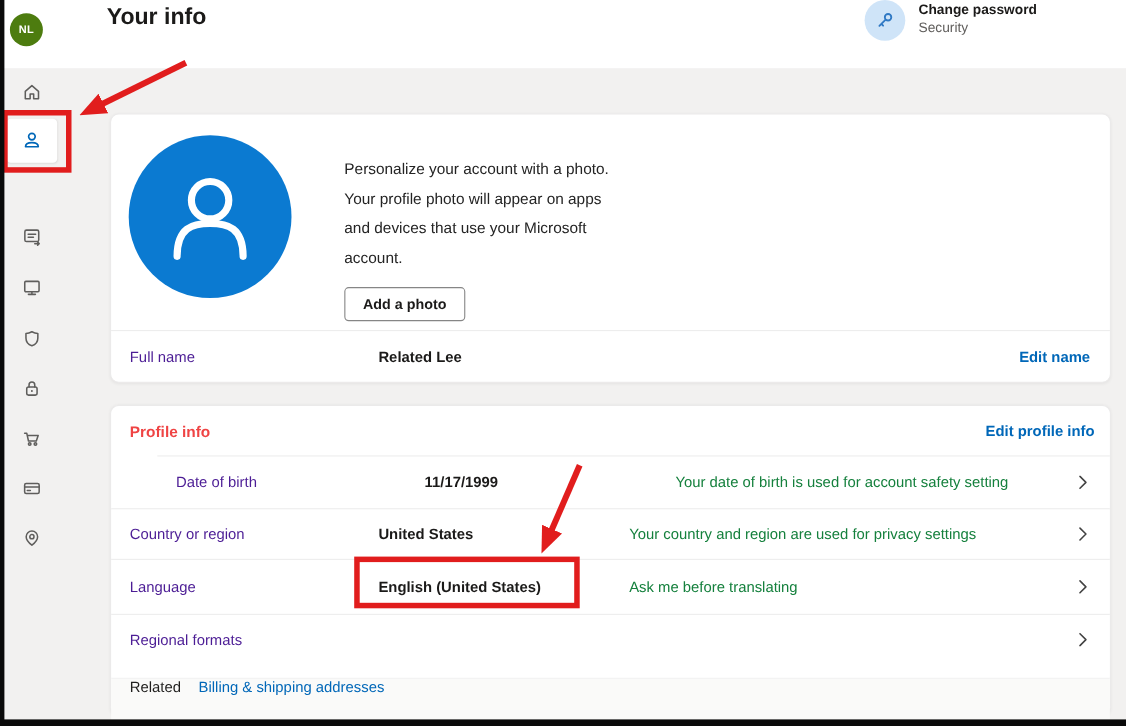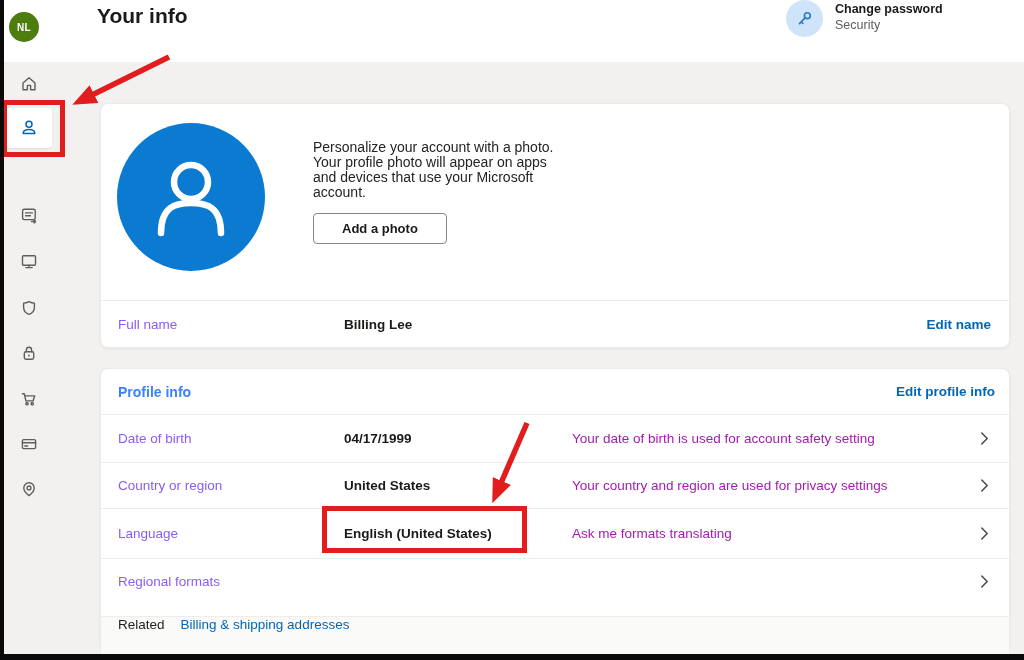--- a/index.html
+++ b/index.html
@@ -32,36 +32,36 @@
 
   .card { position:absolute; left:100px; width:910px; background:#fff; border:1px solid #ebeaea;
           border-radius:8px; box-shadow:0 1px 3px rgba(0,0,0,.06); }
   .card1 { top:103px; height:245px; }
   .card2 { top:368px; height:282px; }
 
   .photo-row { position:relative; height:196px; }
   .big-avatar { position:absolute; left:16px; top:19px; width:148px; height:148px; border-radius:50%;
                 background:#0b7ad1; display:flex; align-items:center; justify-content:center; }
   .photo-right { position:absolute; left:212px; top:36px; width:260px; }
-  .photo-desc { font-size:14px; line-height:15px; color:#242424; width:248px; }
-  .btn { margin-top:13px; height:31px; padding:0 28px; background:#fff; border:1px solid #868686;
+  .photo-desc { font-size:14px; line-height:27px; color:#242424; width:248px; }
+  .btn { margin-top:13px; height:31px; padding:0 16px; background:#fff; border:1px solid #868686;
          border-radius:4px; font-family:inherit; font-size:13px; font-weight:700; color:#1b1a19; cursor:pointer; }
 
   .row { display:flex; align-items:center; padding:0 18px 0 17px; border-top:1px solid #ededed; }
   .name-row { height:48px; }
-  .lbl  { flex:0 0 226px; font-size:13.5px; color:#8b5cf6; }
+  .lbl  { flex:0 0 226px; font-size:13.5px; color:#4c1d95; }
   .val  { flex:0 0 228px; font-size:13.5px; font-weight:700; color:#1b1a19; }
-  .desc { flex:1 1 auto; font-size:13.5px; color:#a21caf; }
+  .desc { flex:1 1 auto; font-size:13.5px; color:#15803d; }
   .link { font-size:13.5px; color:#0067b8; text-decoration:none; cursor:pointer; }
   .row .link { margin-left:auto;font-weight:bold; }
 
   .card2-header { display:flex; align-items:center; height:45px; padding:0 14px 0 17px; }
-  .hdr { font-size:14px; font-weight:700; color:#3b82f6; }
+  .hdr { font-size:14px; font-weight:700; color:#ef4444; }
   .card2-header .link { margin-left:auto;font-weight:bold; }
-  .r1 { height:48px; } .r2 { height:46px; } .r3 { height:50px; } .r4 { height:46px; }
+  .r1 { height:48px;margin-left:42px; } .r2 { height:46px; } .r3 { height:50px; } .r4 { height:46px; }
   .chev { margin-left:auto; display:flex; align-items:center; color:#424242; }
 
   .card-footer { display:flex; align-items:flex-start; height:46px; padding:0 17px; gap:16px;
                  background:#fafaf9; border-top:1px solid #ededed; border-radius:0 0 8px 8px;margin-top:12px; }
   .footer-lbl { font-size:13.5px; color:#201f1e; }
 
   .anno-box { position:absolute; border:5px solid #e11d1d; z-index:40; pointer-events:none; }
   .anno-box1 { left:2px;  top:100px; width:63px;  height:57px; }
   .anno-box2 { left:322px; top:506px; width:205px; height:47px; }
   .overlay { position:absolute; left:0; top:0; z-index:40; pointer-events:none; }
@@ -178,34 +178,34 @@
           </svg>
         </span>
       </div>
       <div class="photo-right">
         <p class="photo-desc">Personalize your account with a photo. Your profile photo will appear on apps and devices that use your Microsoft account.</p>
         <button class="btn">Add a photo</button>
       </div>
     </div>
     <div class="row name-row">
       <span class="lbl">Full name</span>
-      <span class="val">Billing Lee</span>
+      <span class="val">Related Lee</span>
       <a class="link">Edit name</a>
     </div>
   </section>
 
   <section class="card card2">
     <div class="card2-header">
       <span class="hdr">Profile info</span>
       <a class="link">Edit profile info</a>
     </div>
 
     <div class="row r1">
       <span class="lbl">Date of birth</span>
-      <span class="val">04/17/1999</span>
+      <span class="val">11/17/1999</span>
       <span class="desc">Your date of birth is used for account safety setting</span>
       <span class="chev">
         <svg width="13" height="13" viewBox="0 0 12 12" fill="none" stroke="currentColor" stroke-width="1.3" stroke-linecap="round" stroke-linejoin="round">
             <path d="M3.5 1 L8.5 6 L3.5 11"></path>
           </svg>
       </span>
     </div>
 
     <div class="row r2">
       <span class="lbl">Country or region</span>
@@ -214,21 +214,21 @@
       <span class="chev">
         <svg width="13" height="13" viewBox="0 0 12 12" fill="none" stroke="currentColor" stroke-width="1.3" stroke-linecap="round" stroke-linejoin="round">
             <path d="M3.5 1 L8.5 6 L3.5 11"></path>
           </svg>
       </span>
     </div>
 
     <div class="row r3">
       <span class="lbl">Language</span>
       <span class="val">English (United States)</span>
-      <span class="desc">Ask me formats translating</span>
+      <span class="desc">Ask me before translating</span>
       <span class="chev">
         <svg width="13" height="13" viewBox="0 0 12 12" fill="none" stroke="currentColor" stroke-width="1.3" stroke-linecap="round" stroke-linejoin="round">
             <path d="M3.5 1 L8.5 6 L3.5 11"></path>
           </svg>
       </span>
     </div>
 
     <div class="row r4">
       <span class="lbl">Regional formats</span>
       <span class="val"></span>

